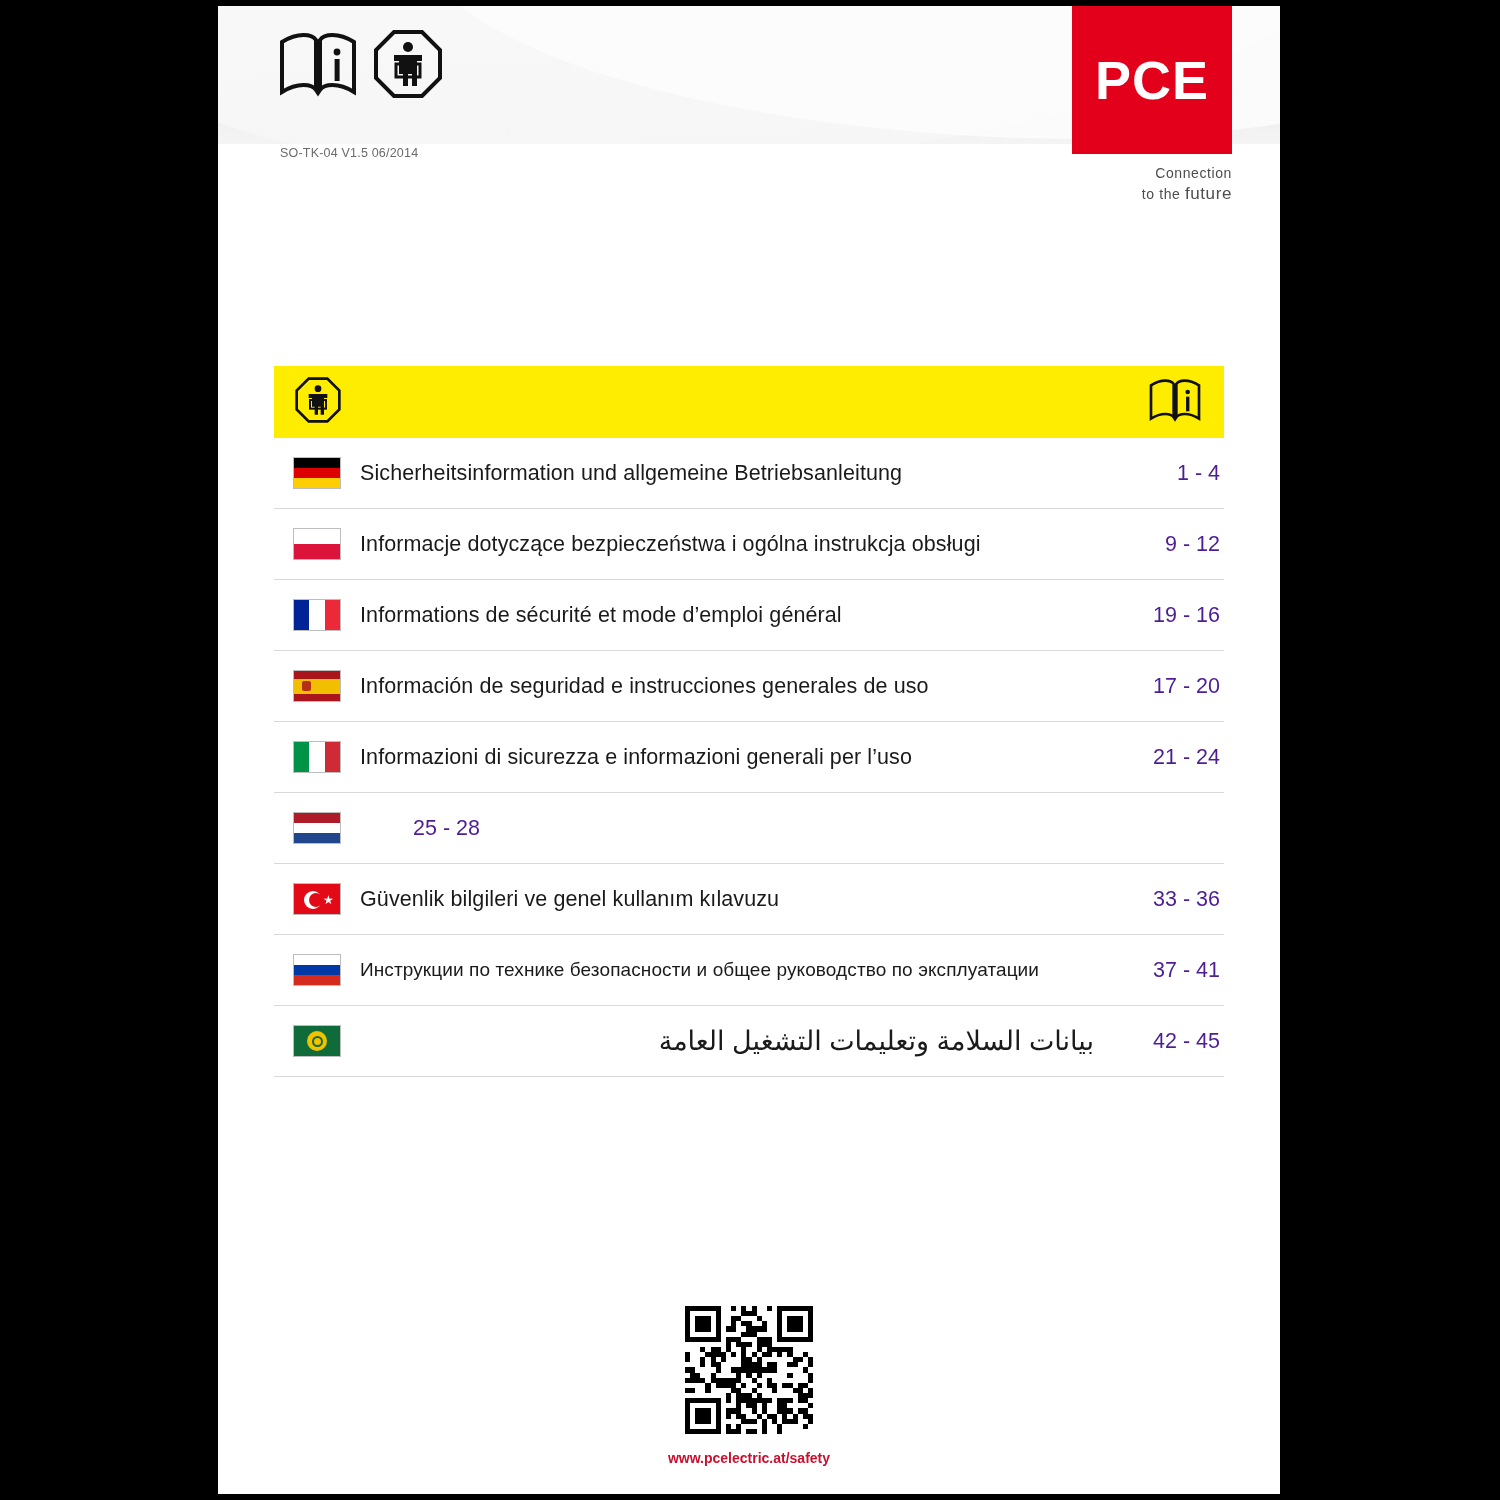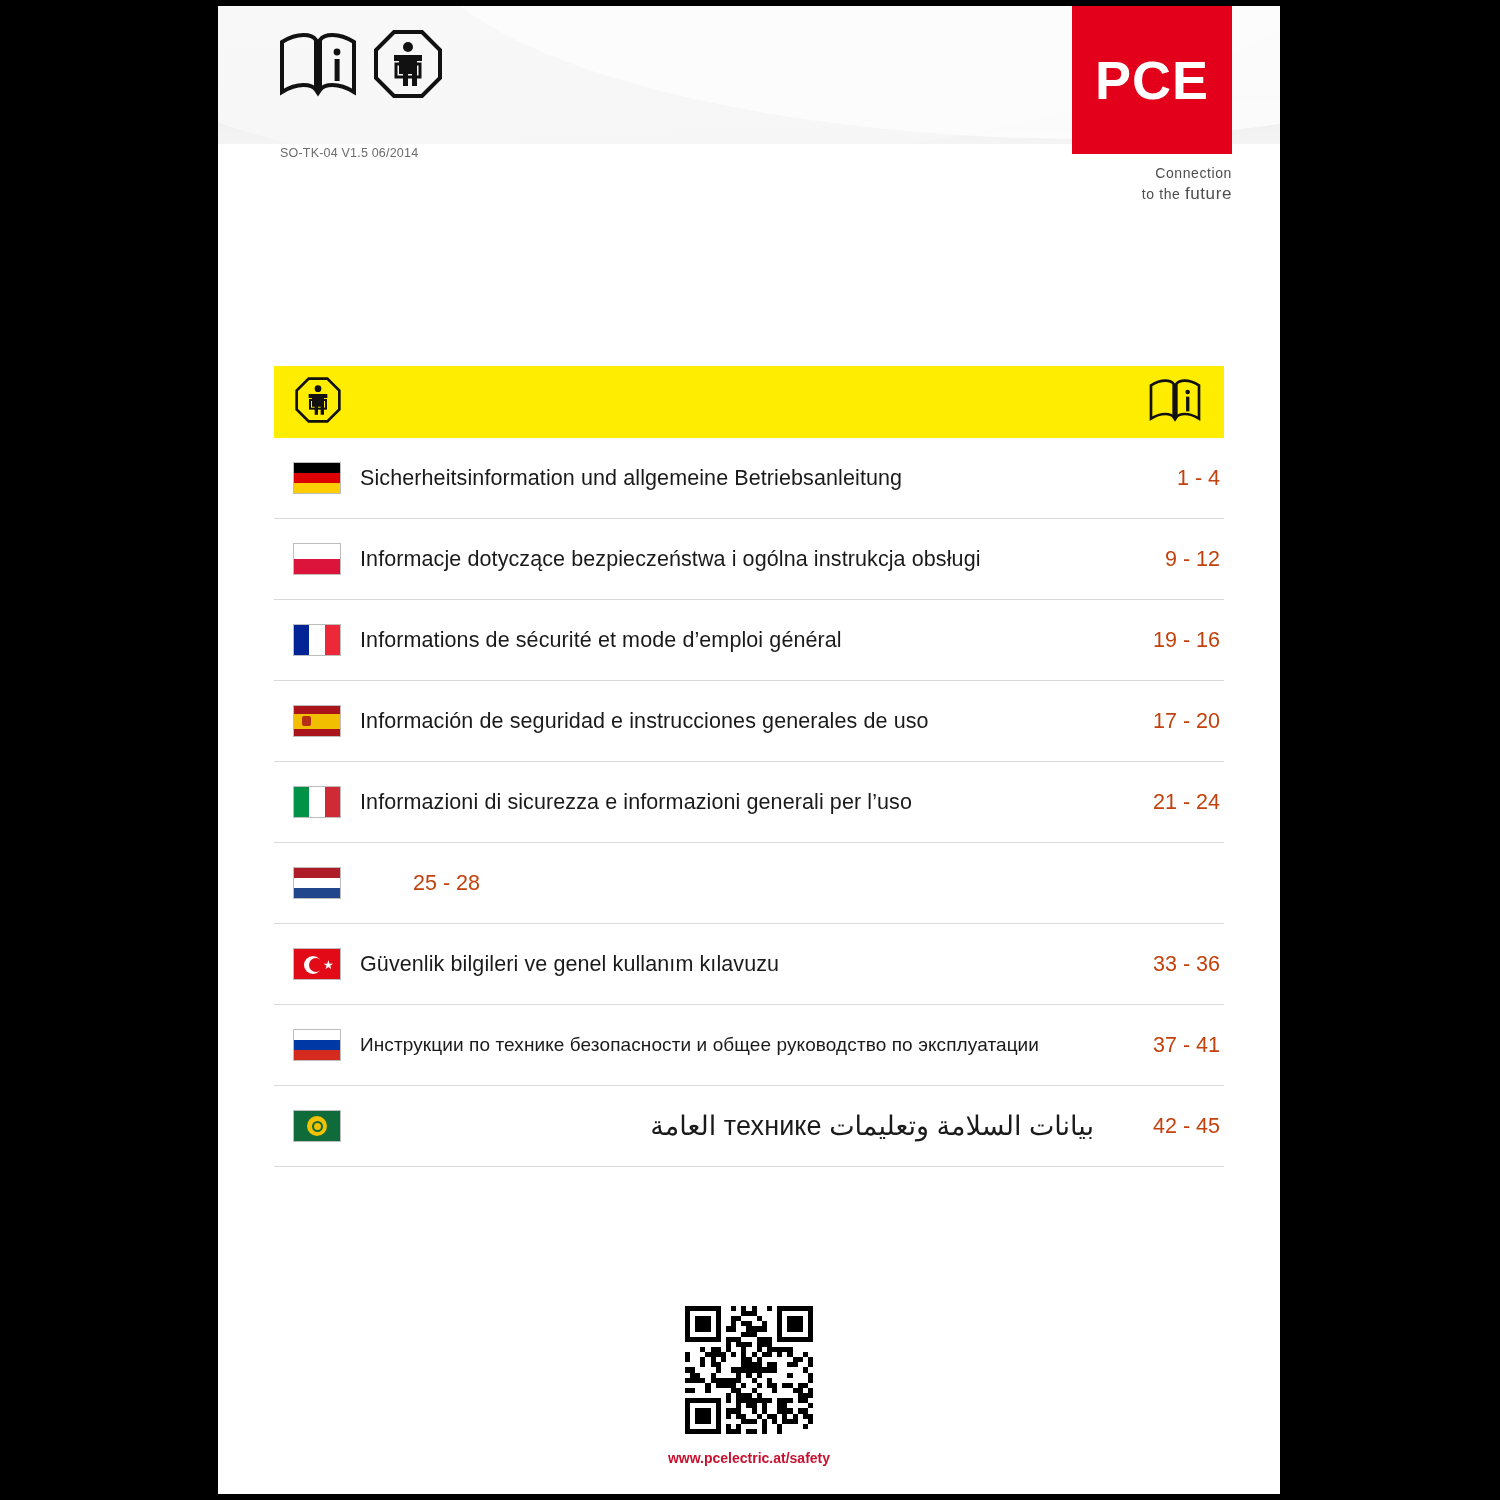--- a/index.html
+++ b/index.html
@@ -124,21 +124,21 @@
     height: 72px;
     display: flex;
     align-items: center;
     justify-content: space-between;
     padding: 0 18px 0 20px;
     box-sizing: border-box;
   }
   .toc-row {
     display: flex;
     align-items: center;
-    height: 81px;
+    height: 71px;
     border-bottom: 1px solid #d9d9d9;
     box-sizing: border-box;
   }
   .toc-row:first-of-type { border-top: none; }
   .flag-cell {
     width: 86px;
     flex: 0 0 86px;
     display: flex;
     align-items: center;
     justify-content: center;
@@ -164,21 +164,21 @@
     direction: rtl;
     text-align: right;
     font-size: 27px;
     padding-right: 6px;
   }
   .pages-cell {
     width: 120px;
     flex: 0 0 120px;
     text-align: right;
     font-size: 21.5px;
-    color: #c2410c;
+    color: #4c1d95;
     padding-right: 4px;
   }
 
   
   .f-de i { display:block; height:33.33%; }
   .f-de .a { background:#000; } .f-de .b { background:#dd0000; } .f-de .c { background:#ffce00; }
 
   .f-gb { background:#012169; }
   .f-gb .d1, .f-gb .d2 {
     position:absolute; left:50%; top:-30%; width:7px; height:160%;
@@ -433,21 +433,21 @@
       <div class="title-cell small">Инструкции по технике безопасности и общее руководство по эксплуатации</div>
       <div class="pages-cell">37 - 41</div>
     </div>
 
     <div class="toc-row">
       <div class="flag-cell">
         <div class="flag f-sa">
             <span class="emb"></span>
           </div>
       </div>
-      <div class="title-cell rtl">بيانات السلامة وتعليمات технике العامة</div>
+      <div class="title-cell rtl">بيانات السلامة وتعليمات التشغيل العامة</div>
       <div class="pages-cell">42 - 45</div>
     </div>
 
   </div>
 
   <div class="qr-wrap">
     <div class="qr" id="qr">
         <i></i>
         <i></i>
         <i></i>

